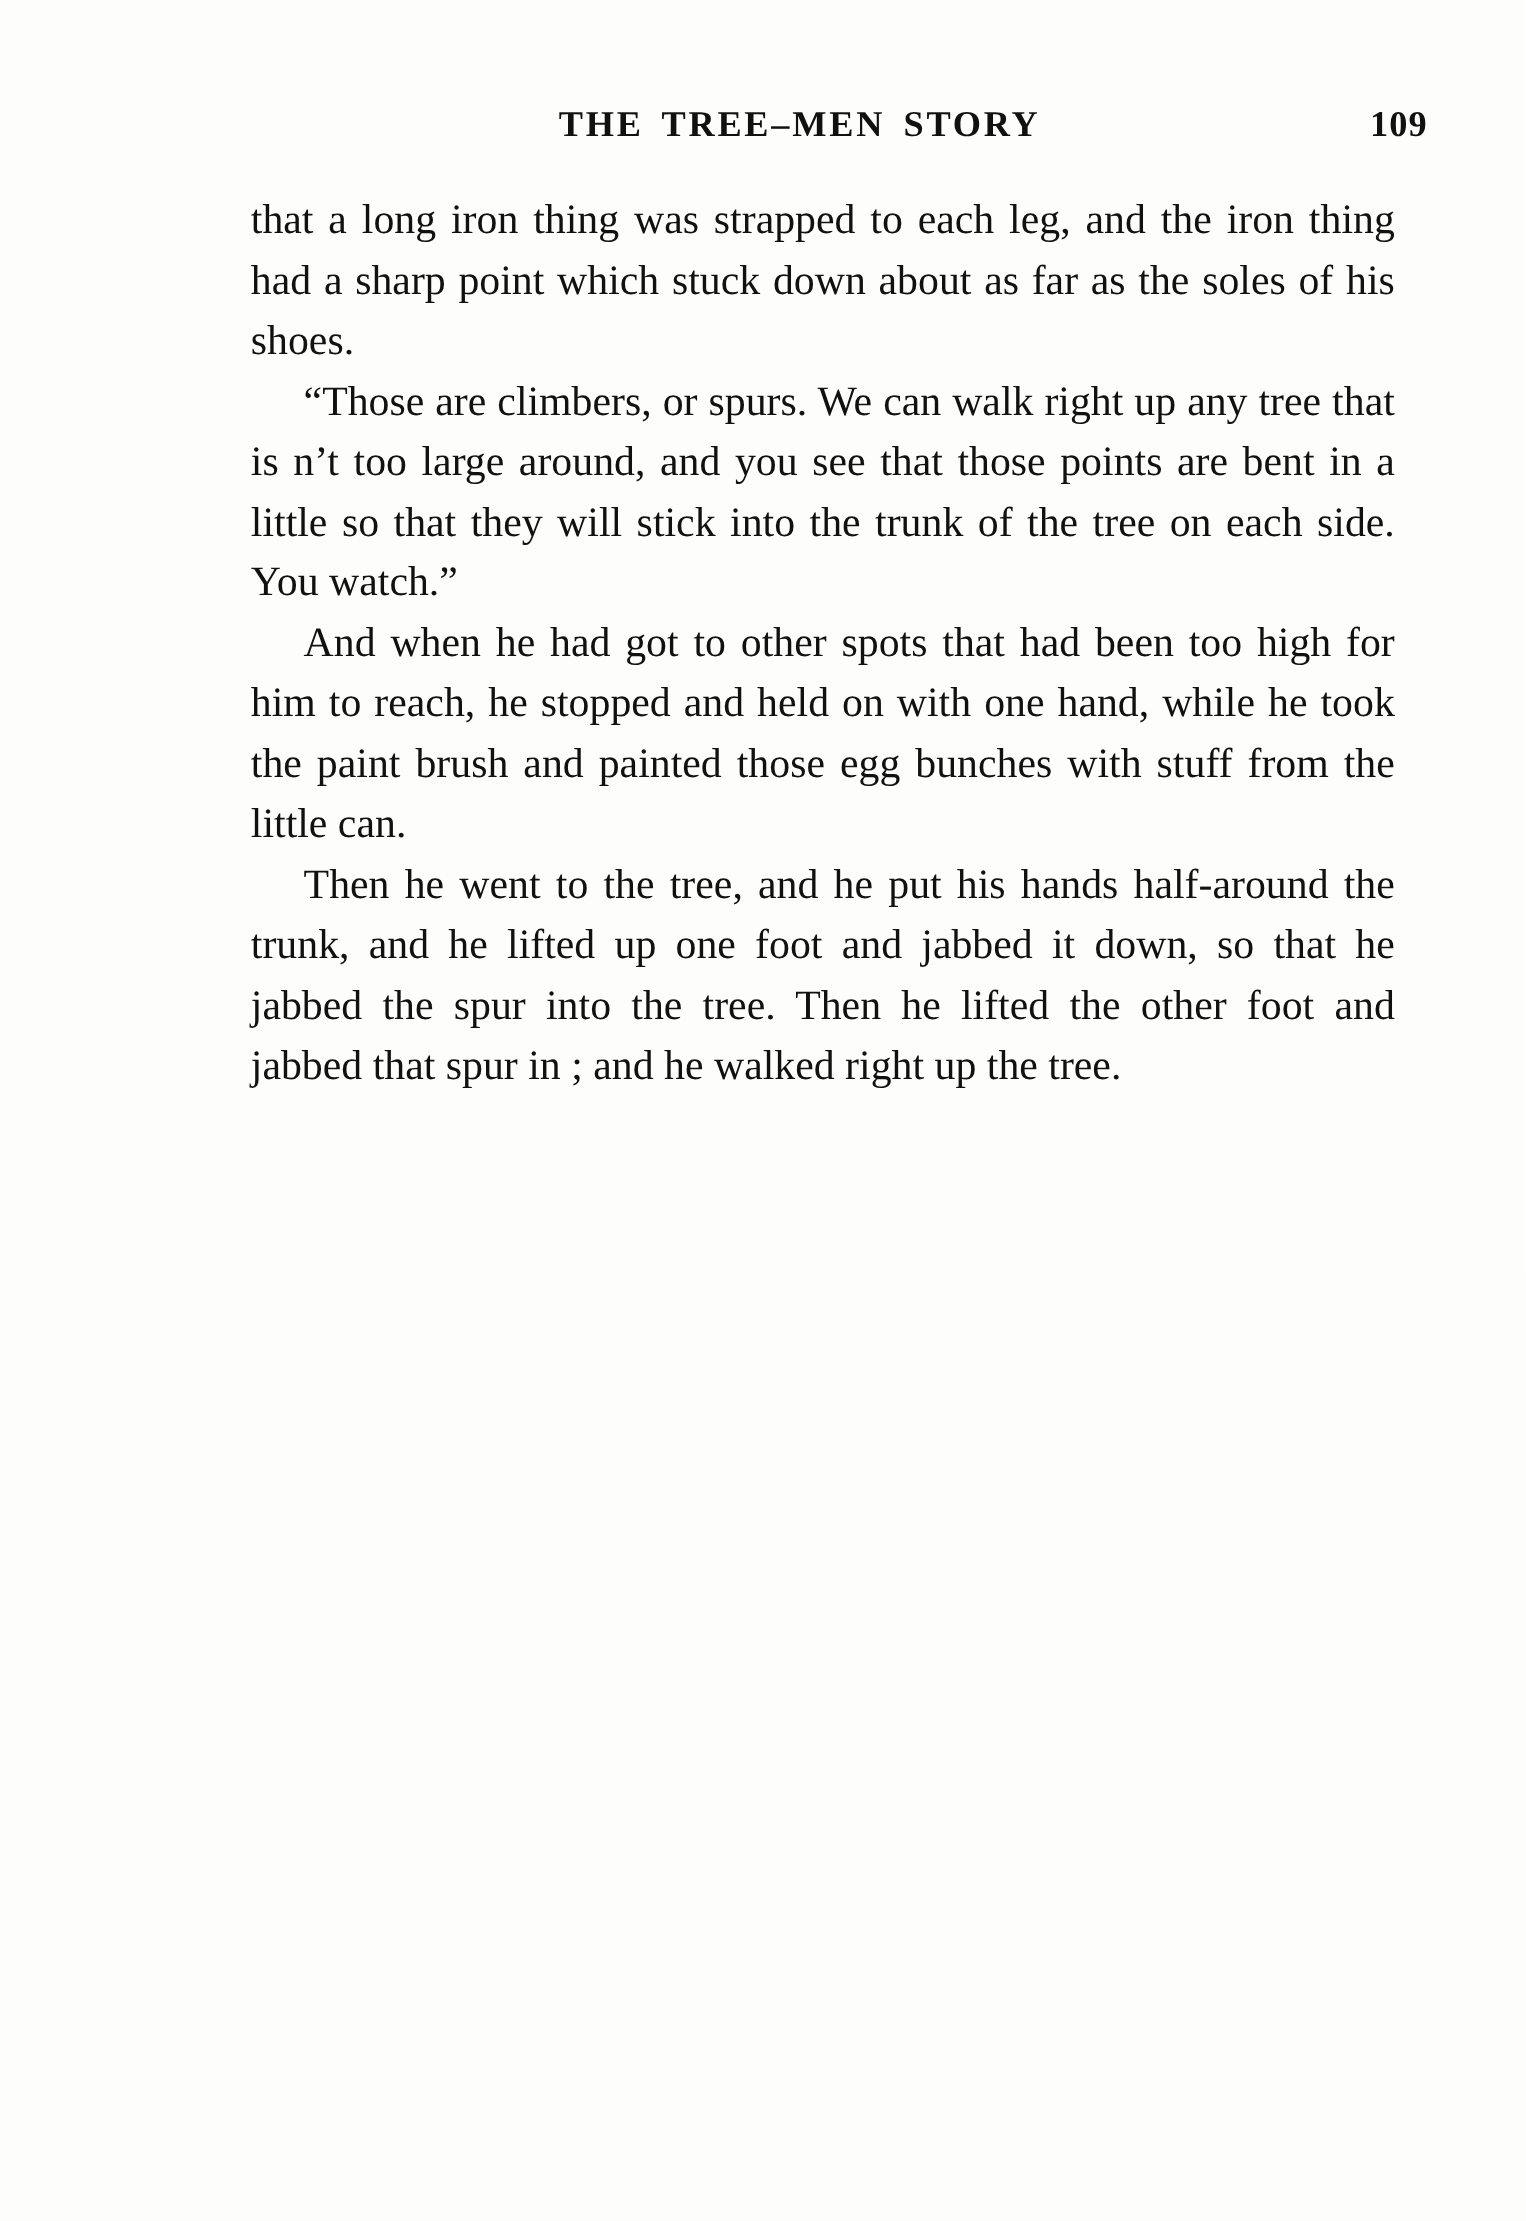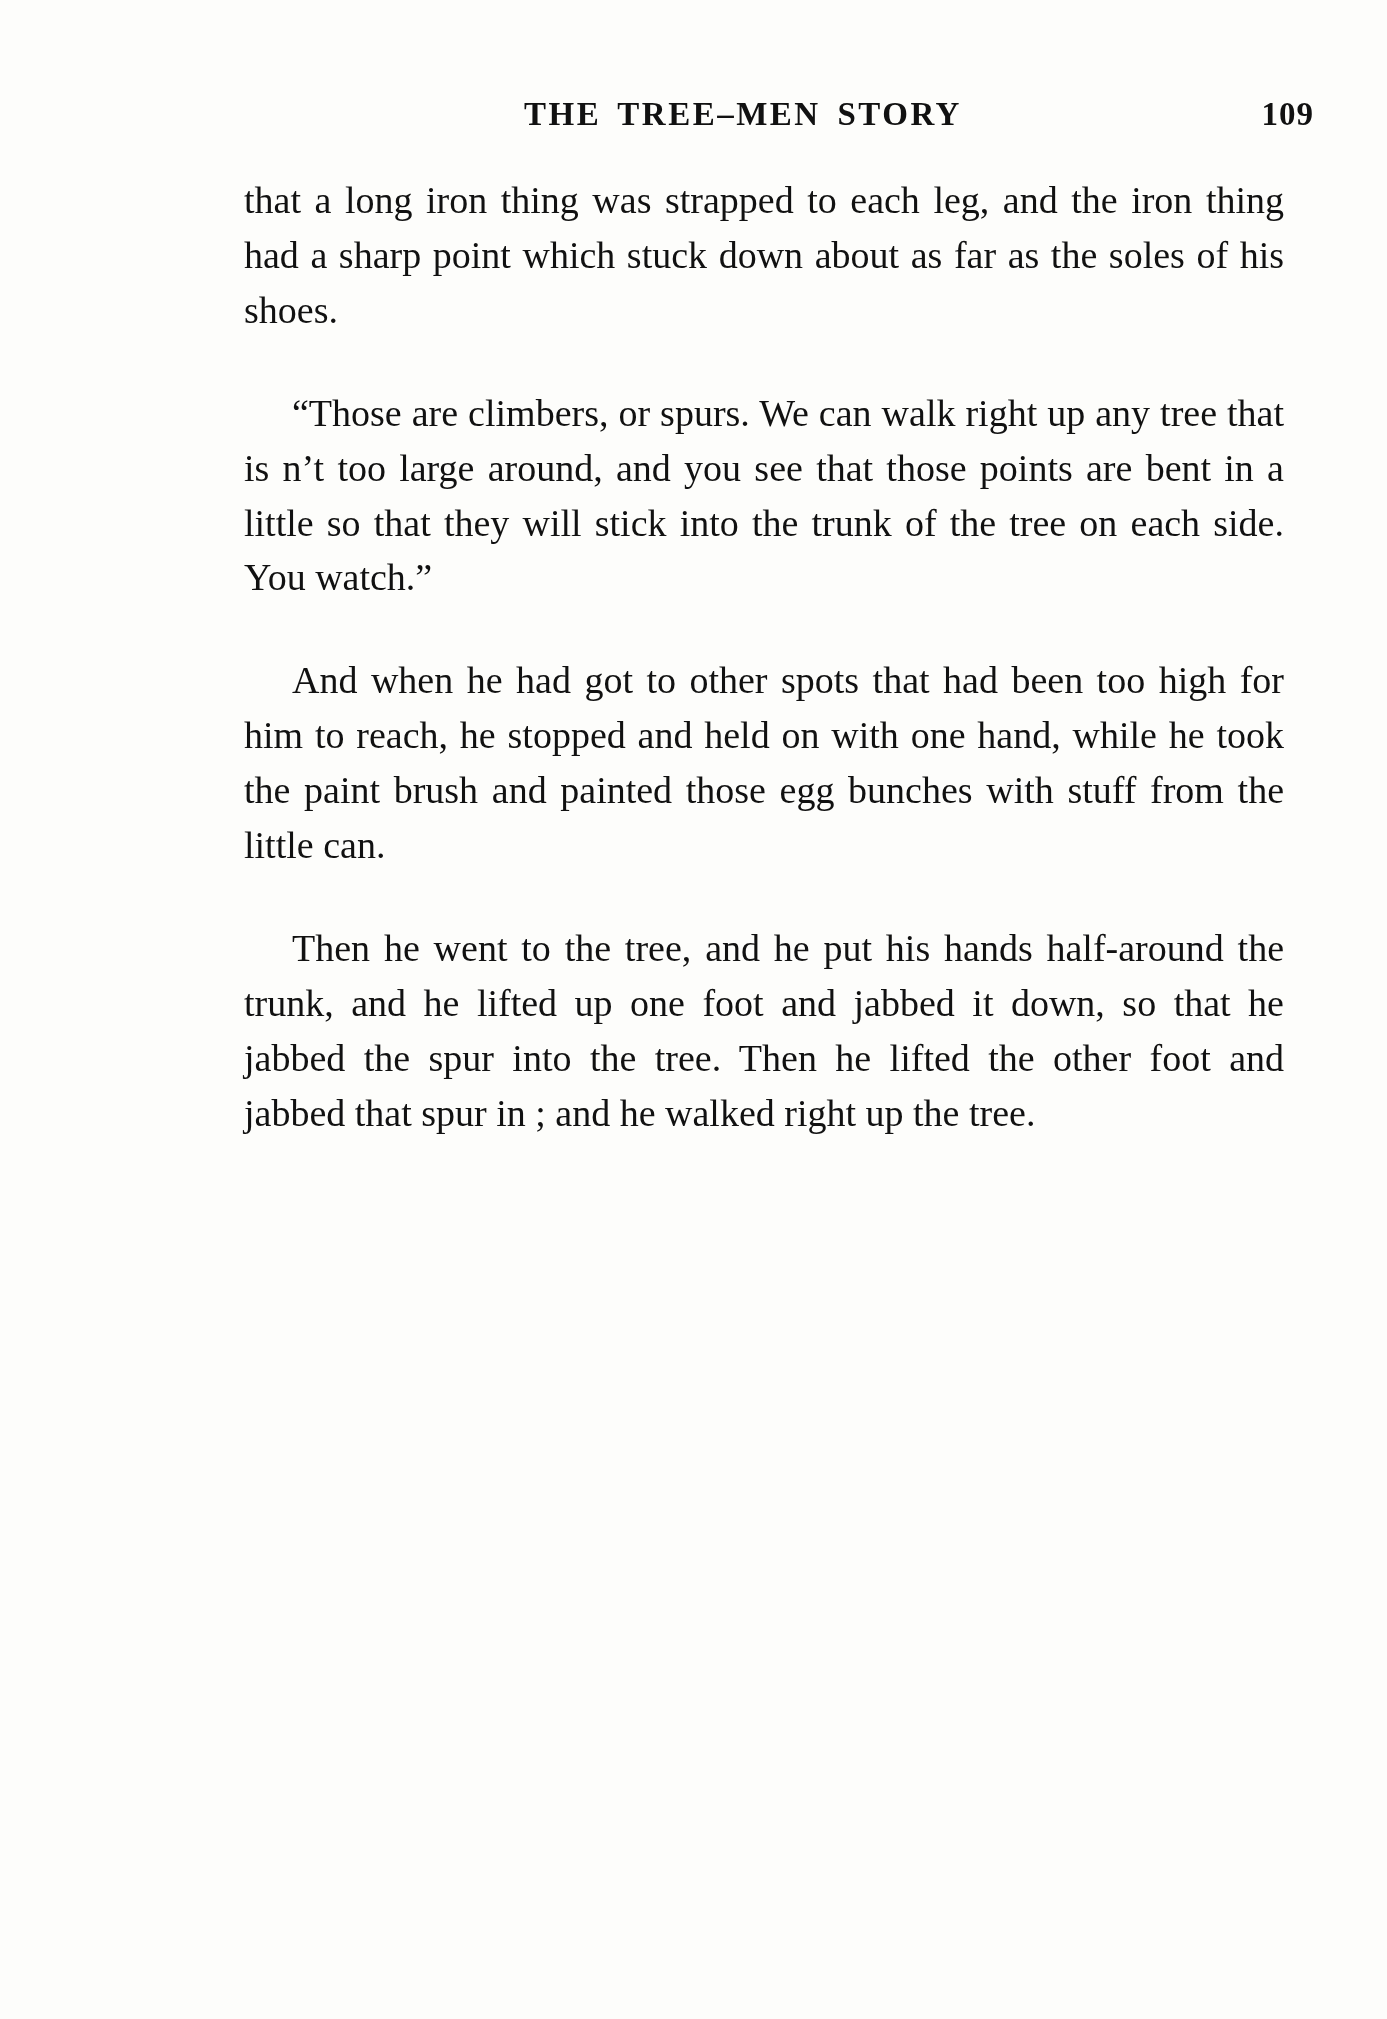--- a/index.html
+++ b/index.html
@@ -15,21 +15,21 @@
     overflow: hidden;
   }
   .page {
     position: relative;
     width: 1387px;
     height: 2019px;
     background: #fdfdfb;
   }
   .content {
     position: absolute;
-    left: 244px;
+    left: 228px;
     top: 96px;
     width: 1070px;
   }
   .runhead {
     display: flex;
     align-items: baseline;
     justify-content: space-between;
     width: 100%;
     margin-bottom: 40px;
   }
@@ -53,21 +53,20 @@
     line-height: 1.445;
     text-align: justify;
     text-justify: inter-word;
   }
   .body-text p {
     margin: 0;
     text-indent: 0;
   }
   .body-text p.indent {
     text-indent: 48px;
-    margin-top: 48px;
   }
   
   .body-text p:last-child {
     margin-bottom: 0;
   }
 </style>
 </head>
 <body>
 
 <div class="page">

